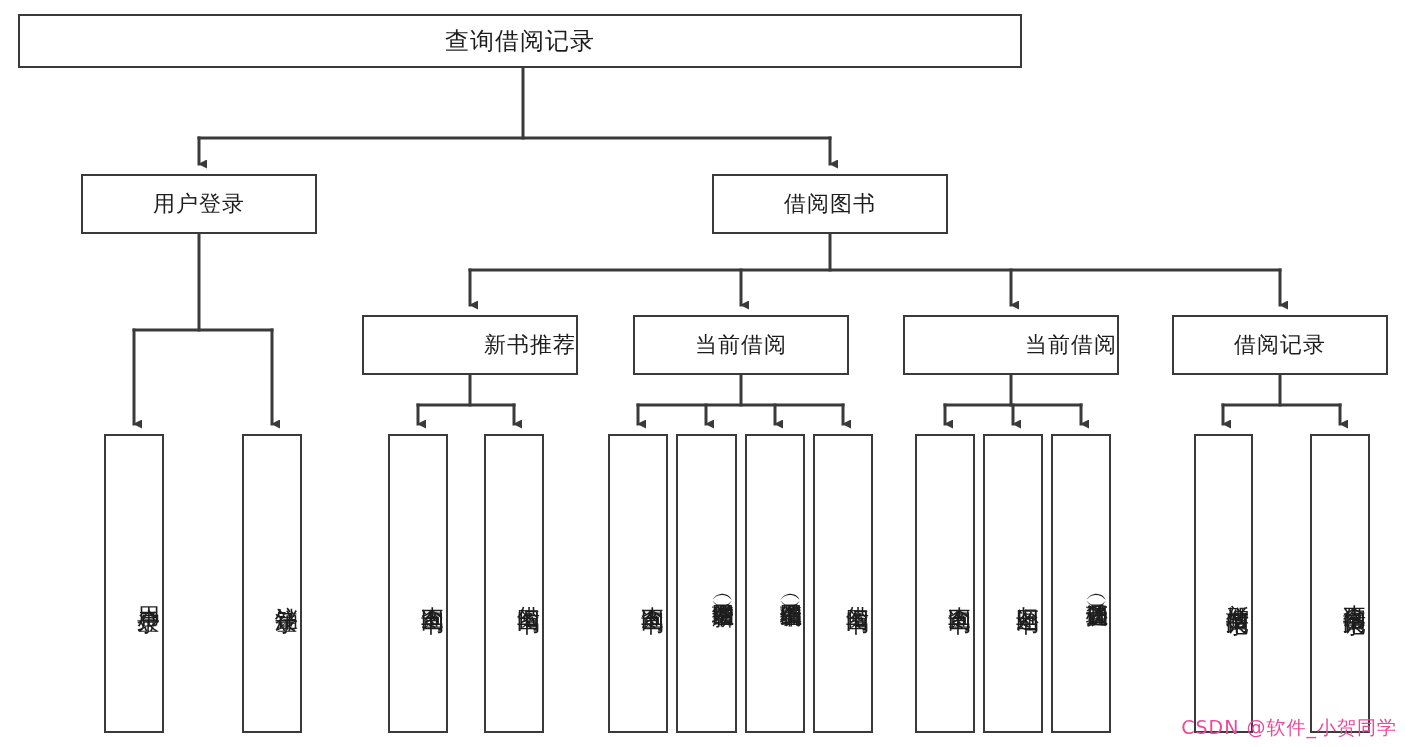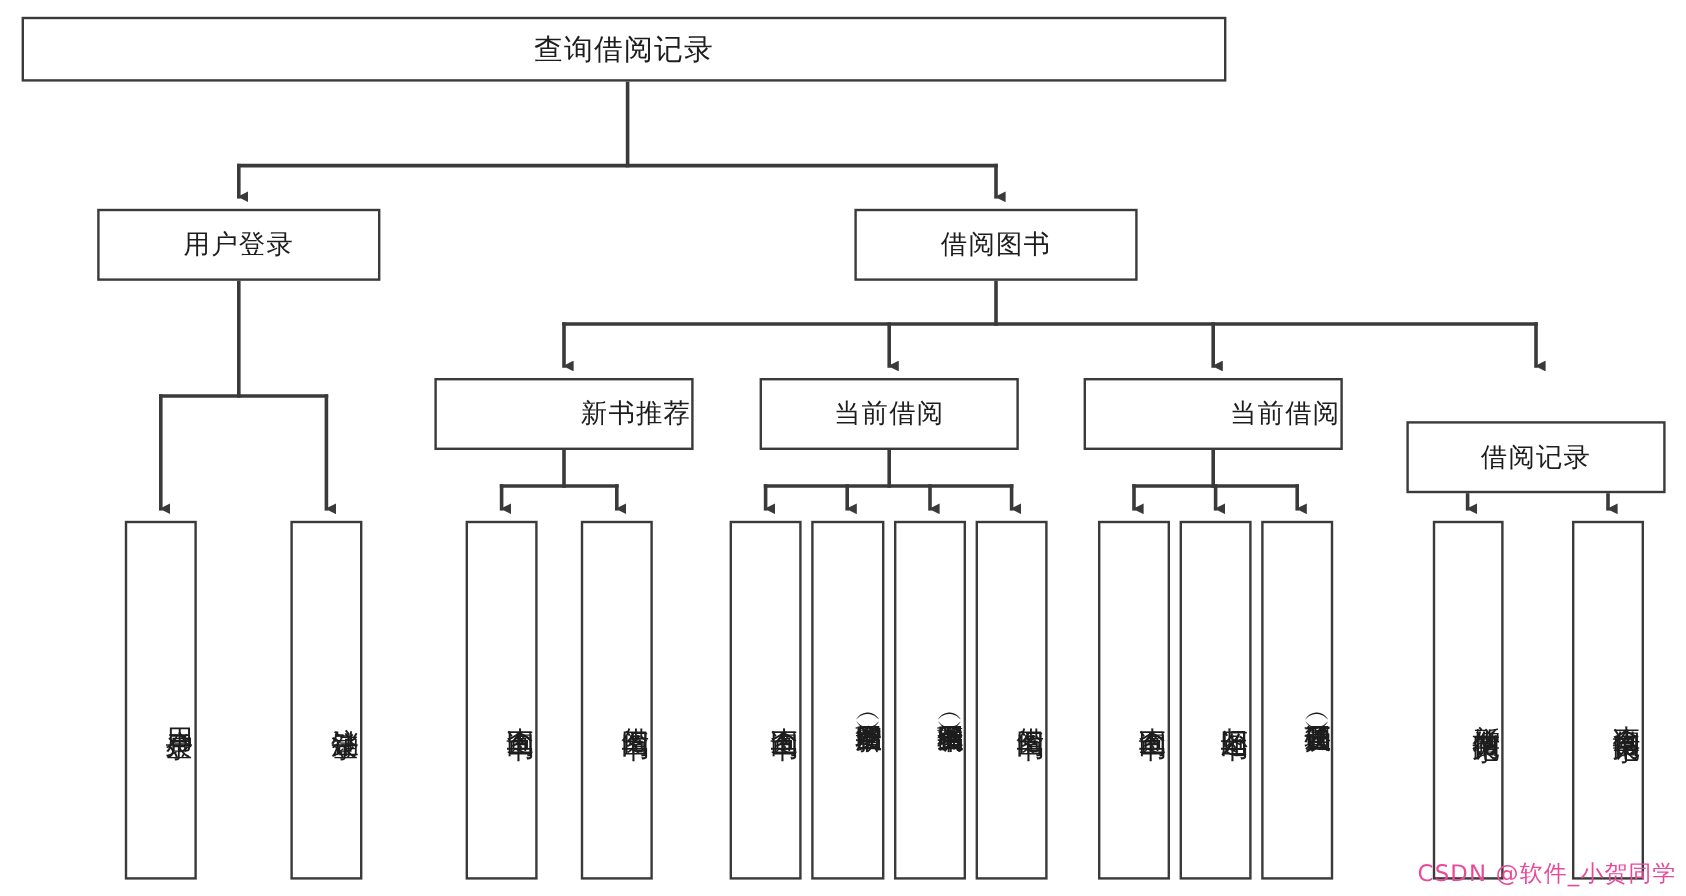--- a/index.html
+++ b/index.html
@@ -144,21 +144,21 @@
       </div>
       <div class="node level2" style="left: 362px; top: 315px; width: 216px; height: 60px; justify-content: flex-end;">
         <span class="node-label">新书推荐</span>
       </div>
       <div class="node level2" style="left: 633px; top: 315px; width: 216px; height: 60px;">
         <span class="node-label">当前借阅</span>
       </div>
       <div class="node level2" style="left: 903px; top: 315px; width: 216px; height: 60px; justify-content: flex-end;">
         <span class="node-label">当前借阅</span>
       </div>
-      <div class="node level2" style="left: 1172px; top: 315px; width: 216px; height: 60px; margin-top: 36px;">
+      <div class="node level2" style="left: 1172px; top: 315px; width: 216px; height: 60px;">
         <span class="node-label">借阅记录</span>
       </div>
     </div>
 
   <div id="leaf-container">
       <div class="node leaf" style="left: 104px; top: 434px; width: 60px; height: 299px;">
         <span class="node-label">用户登录</span>
       </div>
       <div class="node leaf" style="left: 242px; top: 434px; width: 60px; height: 299px;">
         <span class="node-label">注销登录</span>

